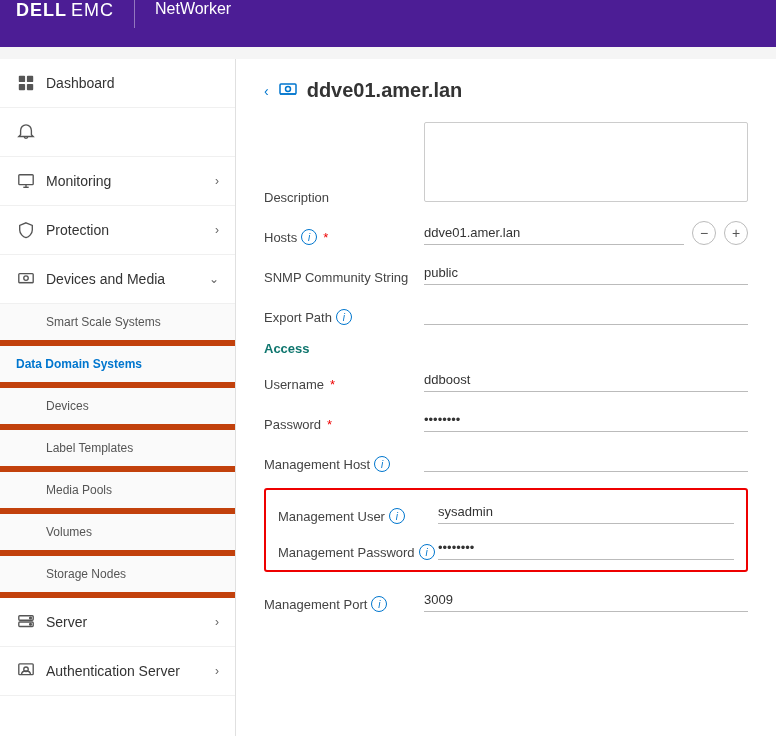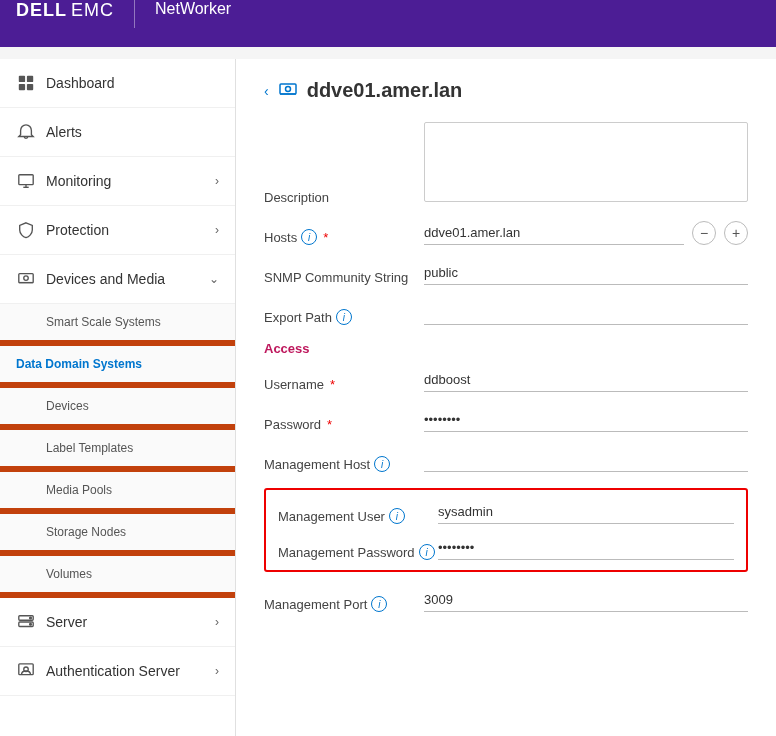--- a/index.html
+++ b/index.html
@@ -152,21 +152,21 @@
       color: #0076CE;
       font-size: 10px;
       font-style: italic;
       cursor: pointer;
       flex-shrink: 0;
     }
 
     .section-heading {
       font-size: 13px;
       font-weight: 700;
-      color: #be185d;
+      color: #0f766e;
       margin-bottom: 12px;
       margin-top: 4px;
     }
 
     
     .highlight-box {
       border: 2px solid #e00;
       border-radius: 3px;
       padding: 10px 12px;
       margin-bottom: 16px;
@@ -205,21 +205,20 @@
       <span class="label">Dashboard</span>
     </div>
 
     <div class="sidebar-item">
       <div class="icon">
         <svg class="svg-icon" viewBox="0 0 20 20" fill="none" stroke="#555" stroke-width="1.5">
           <path d="M10 2 Q10 2 10 2 C6.5 2 4 5 4 8.5 L4 13 L2 15 L18 15 L16 13 L16 8.5 C16 5 13.5 2 10 2Z"></path>
           <path d="M8 15 Q8 17 10 17 Q12 17 12 15"></path>
         </svg>
       </div>
-      <span class="label">Alerts</span>
     </div>
 
     <div class="sidebar-item">
       <div class="icon">
         <svg class="svg-icon" viewBox="0 0 20 20" fill="none" stroke="#555" stroke-width="1.5">
           <rect x="2" y="3" width="16" height="11" rx="1"></rect>
           <line x1="7" y1="17" x2="13" y2="17"></line>
           <line x1="10" y1="14" x2="10" y2="17"></line>
         </svg>
       </div>
@@ -248,22 +247,22 @@
       <span class="label">Devices and Media</span>
       <span class="chevron">⌄</span>
     </div>
 
     <div class="sidebar-subitems">
       <div class="sidebar-subitem">Smart Scale Systems</div>
       <div class="sidebar-subitem active">Data Domain Systems</div>
       <div class="sidebar-subitem">Devices</div>
       <div class="sidebar-subitem">Label Templates</div>
       <div class="sidebar-subitem">Media Pools</div>
+      <div class="sidebar-subitem">Volumes</div>
       <div class="sidebar-subitem">Storage Nodes</div>
-      <div class="sidebar-subitem">Volumes</div>
     </div>
 
     <div class="sidebar-item">
       <div class="icon">
         <svg class="svg-icon" viewBox="0 0 20 20" fill="none" stroke="#555" stroke-width="1.5">
           <rect x="2" y="3" width="16" height="5" rx="1"></rect>
           <rect x="2" y="10" width="16" height="5" rx="1"></rect>
           <circle cx="15" cy="5.5" r="1" fill="#555"></circle>
           <circle cx="15" cy="12.5" r="1" fill="#555"></circle>
         </svg>

